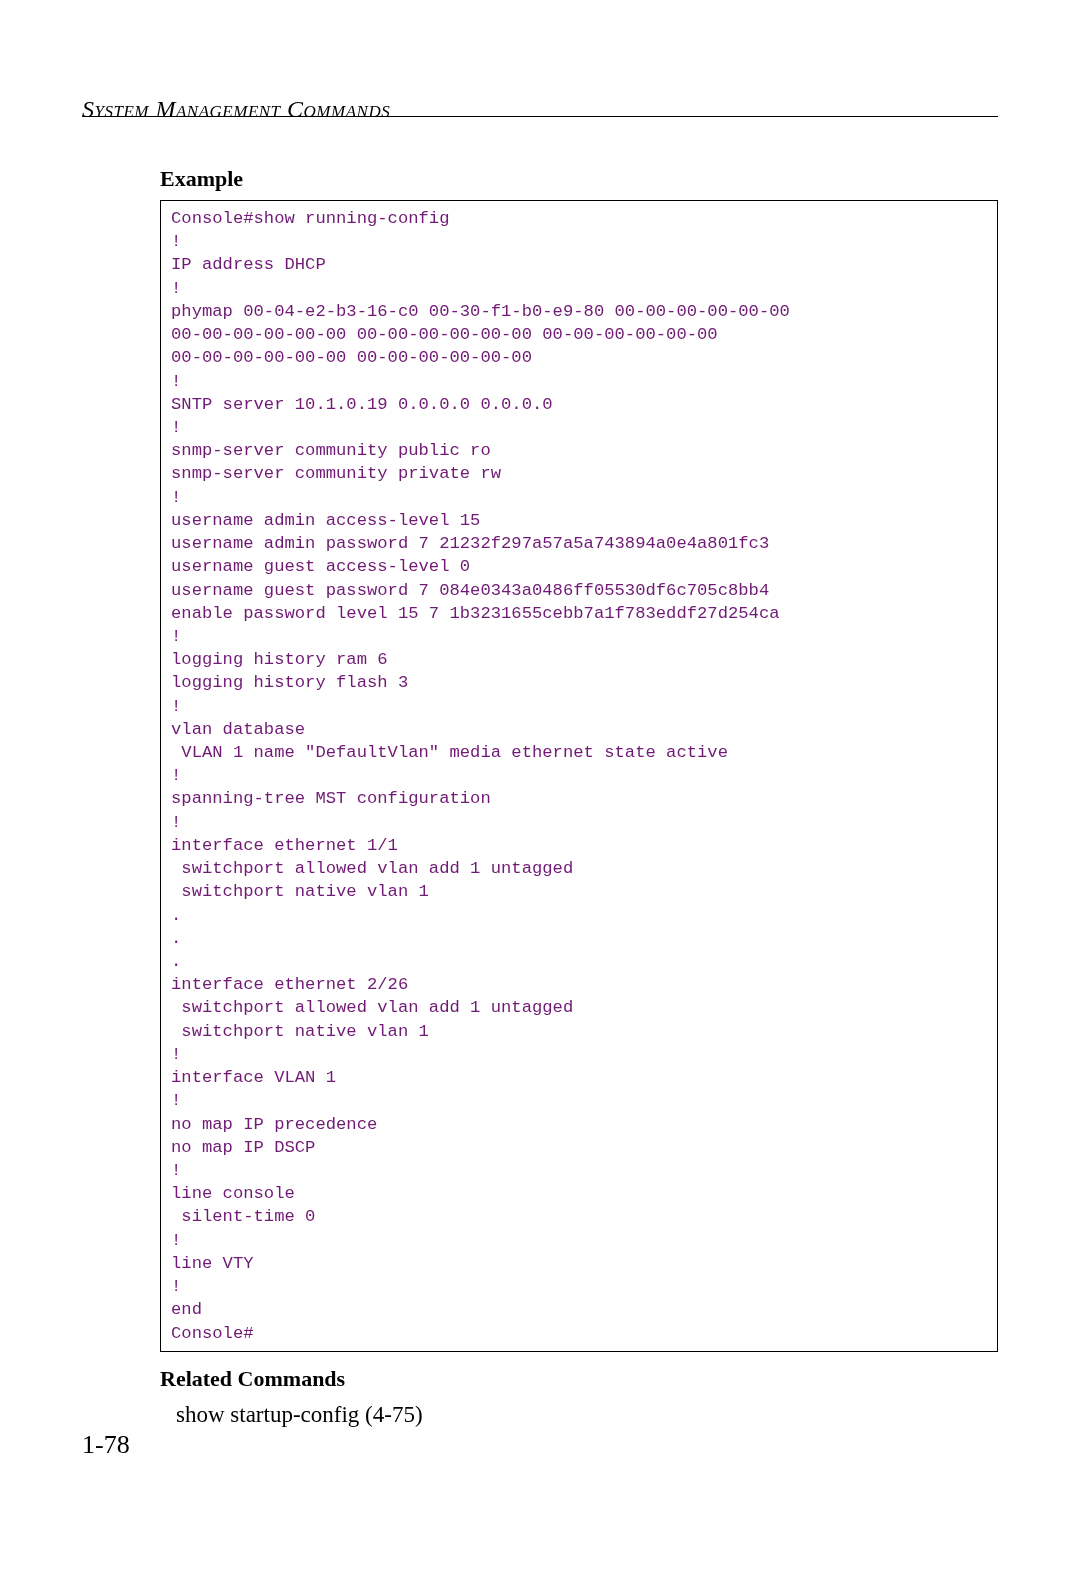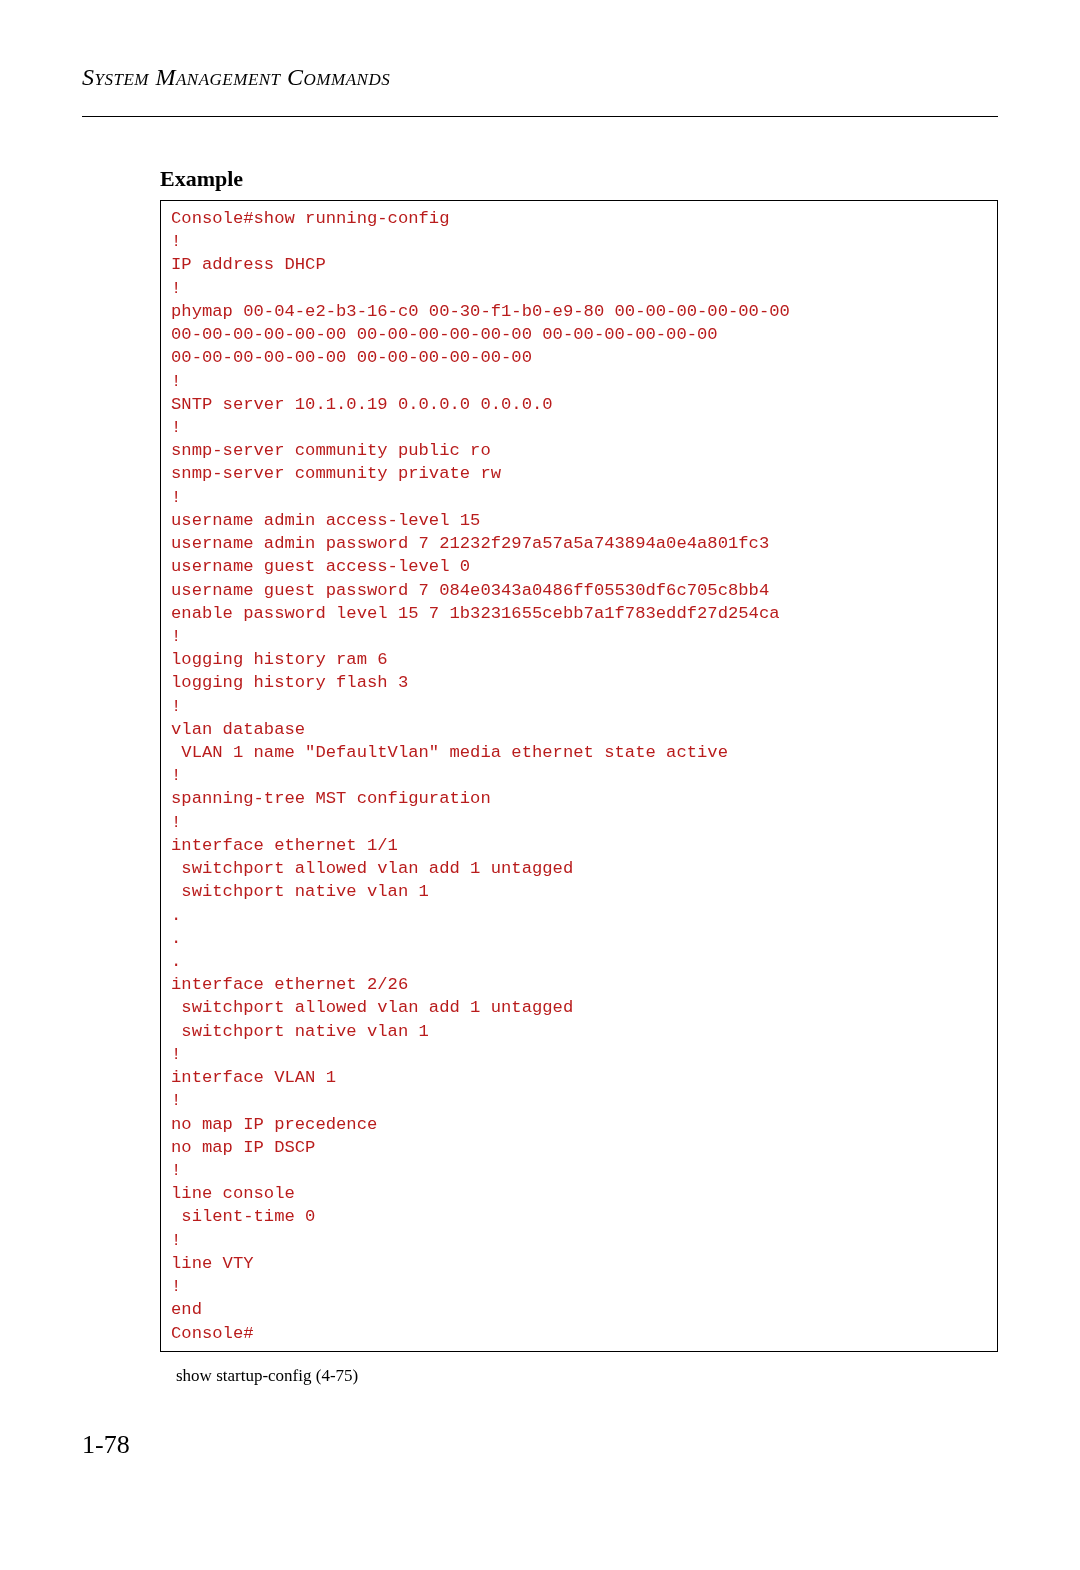--- a/index.html
+++ b/index.html
@@ -11,21 +11,21 @@
       width: 1080px;
       height: 1570px;
       background: #ffffff;
       font-family: Georgia, 'Times New Roman', serif;
       color: #000000;
       position: relative;
       padding: 0;
     }
     .page-header {
       position: absolute;
-      top: 64px;
+      top: 96px;
       left: 82px;
       font-variant: small-caps;
       font-style: italic;
       font-size: 24px;
       letter-spacing: 0.5px;
       font-weight: normal;
     }
     .header-line {
       position: absolute;
       top: 116px;
@@ -47,24 +47,24 @@
       margin-top: 6px;
     }
     .code-block {
       border: 1px solid #000000;
       padding: 6px 10px;
       font-family: 'Courier New', Courier, monospace;
       font-size: 17.2px;
       line-height: 1.35;
       white-space: pre;
       margin-bottom: 14px;
-      color: #b91c1c;
+      color: #701a75;
     }
     .related-text {
-      font-size: 17px;
+      font-size: 23px;
       margin-top: 10px;
       margin-left: 16px;
     }
     .page-number {
       position: absolute;
       bottom: 110px;
       left: 82px;
       font-size: 26px;
     }
   </style>
@@ -118,16 +118,17 @@
 no map IP precedence
 no map IP DSCP
 !
 line console
  silent-time 0
 !
 line VTY
 !
 end
 Console#</div>
+  <div class="section-heading">Related Commands</div>
   <div class="related-text">show startup-config (4-75)</div>
 </div>
 
 <div class="page-number">1-78</div>
 
 </body></html>

